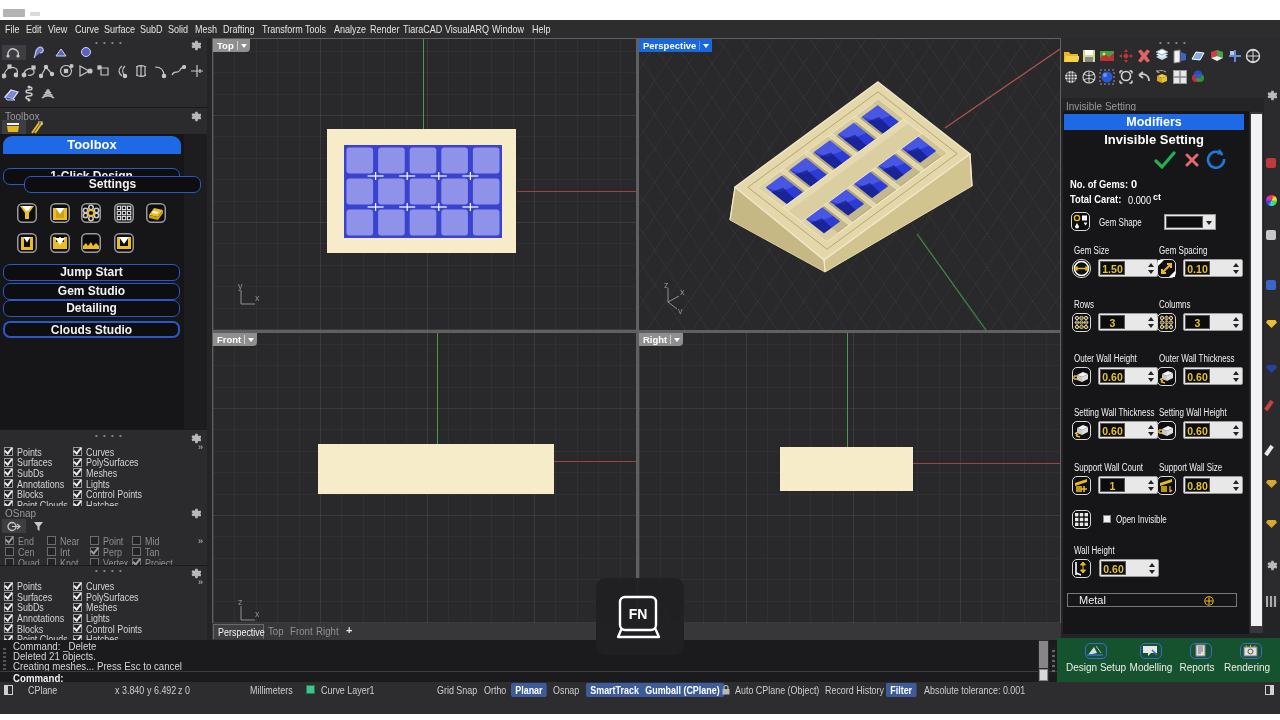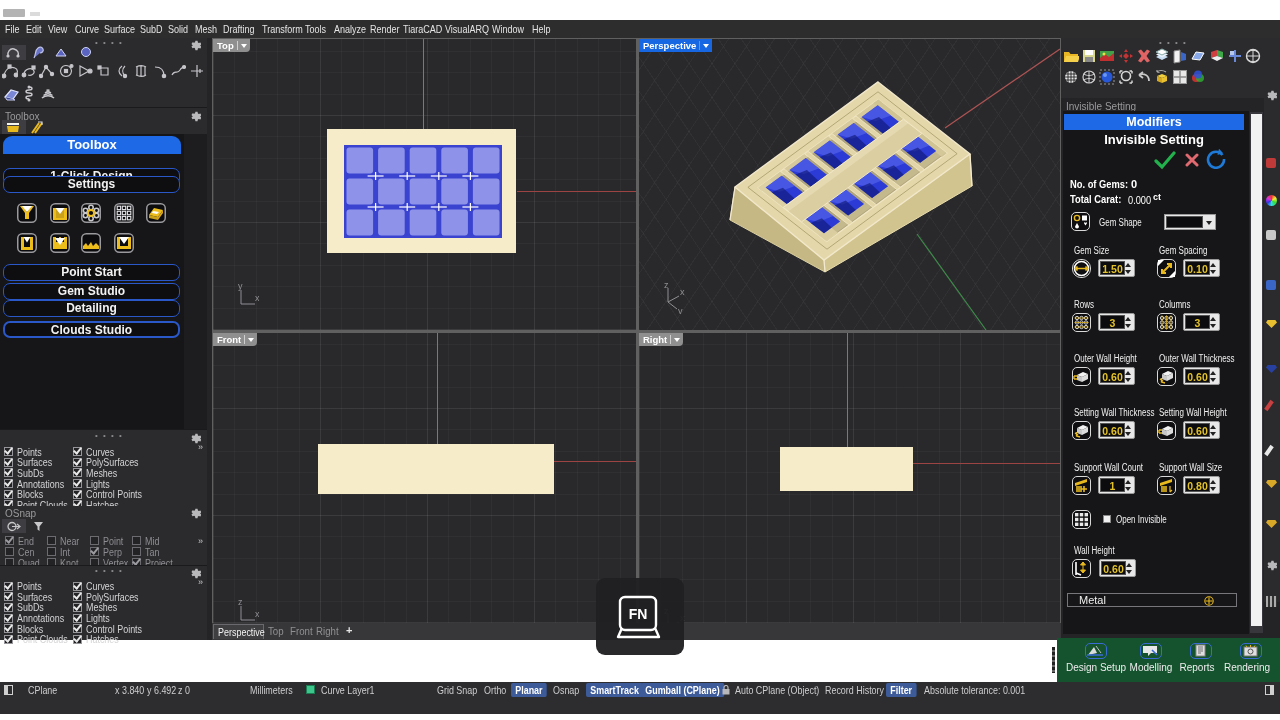--- a/index.html
+++ b/index.html
@@ -18,21 +18,21 @@
   
   .cb { display:inline-block; width:9px; height:9px; border:1px solid #97979b; background:#232326; }
   .cb.on:after { content:""; position:absolute; left:1px; top:-2px; width:3px; height:6px; border:solid #e8e8e8; border-width:0 2px 2px 0; transform:rotate(40deg); }
   .cb.dis { border-color:#6c6c70; }
   .cb.dis.on:after { border-color:#9c9ca0; }
   .cblbl { color:#d4d4d6; font-size:10.5px; white-space:nowrap; transform:scaleX(0.85); transform-origin:0 0; }
   .cblbl.dis { color:#8e8e92; }
   
   .tbbtn { position:absolute; left:3px; width:177px; height:17px; background:#0e0e11; border:1px solid #2a58c8; border-radius:7px; color:#f2f2f2; font-size:12px; font-weight:bold; text-align:center; line-height:15px; }
   
-  .spin { position:absolute; width:37px; height:18px; background:#e8e8e8; border:1px solid #9a9a9a; border-radius:2px; }
+  .spin { position:absolute; width:60px; height:18px; background:#e8e8e8; border:1px solid #9a9a9a; border-radius:2px; }
   .spin .val { position:absolute; left:1px; top:1px; width:25px; height:14px; background:#0c0c0e; border:1px solid #555; color:#e3c229; font-size:10.5px; font-weight:bold; text-align:center; line-height:14px; }
   .spin .arr { position:absolute; right:1px; top:0px; width:11px; height:16px; }
   .spin .arr:before { content:""; position:absolute; top:3px; left:2.5px; width:0; height:0; border-left:3px solid transparent; border-right:3px solid transparent; border-bottom:4px solid #222; }
   .spin .arr:after  { content:""; position:absolute; top:10px; left:2.5px; width:0; height:0; border-left:3px solid transparent; border-right:3px solid transparent; border-top:4px solid #222; }
   .ricon { position:absolute; width:19px; height:19px; background:#0e0e10; border:1px solid #d8d8d8; border-radius:5px; }
   .rlbl { position:absolute; color:#f0f0f0; font-size:10px; white-space:nowrap; transform:scaleX(0.8); transform-origin:0 0; }
   
   .vp { position:absolute; background:#29292c; overflow:hidden; }
   .vplabel { position:absolute; left:0; top:0; height:13px; background:#8f8f8f; color:#fff; font-size:9.5px; font-weight:bold; line-height:13px; padding:0 4px; white-space:nowrap; }
   .vplabel .dd { display:inline-block; position:relative; width:9px; height:9px; border-left:1px solid #cfcfcf; margin-left:3px; vertical-align:-1px; } .vplabel .dd:after { content:""; position:absolute; left:3px; top:3px; width:0; height:0; border-left:3px solid transparent; border-right:3px solid transparent; border-top:4px solid #fff; }
@@ -189,21 +189,21 @@
       <svg class="abs" style="left:31px;top:13px" width="12" height="13" viewBox="0 0 12 13">
           <path d="M1 12 L8 2 M4 12 L11 2" stroke="#e8b91e" stroke-width="2"></path>
           <path d="M7 1 L11 1 L11 4" stroke="#d8d8d8" stroke-width="1.2" fill="none"></path>
         </svg>
     </div>
 
     <div class="abs" style="left:0;top:96px;width:207px;height:295px;background:#161618;">
         <div class="abs" style="left:184px;top:0;width:23px;height:295px;background:#1d1d20;"></div>
       <div class="abs" style="left:3px;top:2px;width:178px;height:18px;background:#1e6ae6;border-radius:9px 9px 0 0;color:#fff;font-weight:bold;font-size:13px;text-align:center;line-height:18px;">Toolbox</div>
       <div class="tbbtn" style="top:34px;">1-Click Design</div>
-      <div class="tbbtn" style="top:42px;">Settings</div>
+      <div class="tbbtn" style="top:42px;margin-left:21px;">Settings</div>
       <div id="iconrow1">
           <div class="abs" style="left:17px;top:69px;width:20px;height:20px;"><svg width="20" height="20" viewBox="0 0 20 20">
               <rect x="0.75" y="0.75" width="18.5" height="18.5" rx="4.5" fill="#0c0c0e" stroke="#9a9a9e" stroke-width="1.5"></rect>
               <path d="M3 3 L8 10 L8 16 L12 16 L12 10 L17 3 L14 3 L10 9 L6 3 Z" fill="#edbd1c"></path>
               <path d="M5 3 L15 3 L10 9 Z" fill="#fff"></path>
             </svg></div>
           <div class="abs" style="left:49.5px;top:69px;width:20px;height:20px;"><svg width="20" height="20" viewBox="0 0 20 20">
               <rect x="0.75" y="0.75" width="18.5" height="18.5" rx="4.5" fill="#0c0c0e" stroke="#9a9a9e" stroke-width="1.5"></rect>
               <path d="M3 5 L6 5 L6 15 L14 15 L14 5 L17 5 L17 17 L3 17 Z" fill="#edbd1c"></path>
               <rect x="6" y="5" width="8" height="10" fill="#caa118"></rect>
@@ -256,21 +256,21 @@
               <rect x="0.75" y="0.75" width="18.5" height="18.5" rx="4.5" fill="#0c0c0e" stroke="#9a9a9e" stroke-width="1.5"></rect>
               <path d="M2 13 L5 10 L7 13 L10 9 L12 13 L15 10 L18 13 L18 16 L2 16 Z" fill="#edbd1c"></path>
             </svg></div>
           <div class="abs" style="left:113.5px;top:98.5px;width:20px;height:20px;"><svg width="20" height="20" viewBox="0 0 20 20">
               <rect x="0.75" y="0.75" width="18.5" height="18.5" rx="4.5" fill="#0c0c0e" stroke="#9a9a9e" stroke-width="1.5"></rect>
               <path d="M3 4 L6 4 L6 13 L14 13 L14 4 L17 4 L17 16 L3 16 Z" fill="#edbd1c"></path>
               <path d="M5 4 L15 4 L10 11 Z" fill="#fff"></path>
             </svg></div>
         </div>
       <div id="iconrow2"></div>
-      <div class="tbbtn" style="top:130px;">Point Start</div>
+      <div class="tbbtn" style="top:130px;">Jump Start</div>
       <div class="tbbtn" style="top:149px;">Gem Studio</div>
       <div class="tbbtn" style="top:166px;">Detailing</div>
       <div class="tbbtn" style="top:187px;border-width:2px;">Clouds Studio</div>
     </div>
 
     <div class="abs" style="left:0;top:391px;width:207px;height:77px;background:#2b2b2e;border-top:1px solid #1a1a1c;">
       <div class="grip abs" style="left:95px;top:1px;">• • • •</div>
       <svg class="gear" style="right:6px;top:3px" viewBox="0 0 24 24">
           <path fill="#b9b9bb" d="M12 8a4 4 0 100 8 4 4 0 000-8zm9 4l2.5-2-2-3.4-3 1a8 8 0 00-1.7-1L16 3h-4l-.7 3.1a8 8 0 00-1.7 1l-3-1-2 3.4L7 12l-2.5 2 2 3.4 3-1a8 8 0 001.7 1L12 21h4l.7-3.1a8 8 0 001.7-1l3 1 2-3.4L21 12z" transform="translate(-2,-2) scale(1.15)"></path>
         </svg>
@@ -523,20 +523,31 @@
           <text x="17" y="32" fill="#909094" font-size="9">y</text>
         </svg>
     </div>
   </div>
   <div id="tabbar" class="abs" style="left:212px;top:623px;width:849px;height:17px;background:#37373a;font-size:11px;color:#909092;">
     <div class="abs" style="left:1px;top:1px;width:51px;height:15px;border:1px solid #6a6a6e;border-bottom:none;background:#3f3f42;color:#f2f2f2;line-height:15px;text-align:center;font-size:10.5px;"><span style="display:inline-block;transform:scaleX(0.85);">Perspective</span></div>
     <div class="abs" style="left:56px;top:2px;transform:scaleX(0.88);transform-origin:0 0;">Top</div>
     <div class="abs" style="left:78px;top:2px;transform:scaleX(0.88);transform-origin:0 0;">Front</div>
     <div class="abs" style="left:104px;top:2px;transform:scaleX(0.88);transform-origin:0 0;">Right</div>
     <div class="abs" style="left:134px;top:1px;color:#e8e8e8;font-weight:bold;">+</div>
+  </div>
+  <div id="cmdarea" class="abs" style="left:0;top:640px;width:1057px;height:42px;background:#1b1b1d;color:#d6d6d6;font-size:11px;">
+    <div class="abs" style="left:3px;top:6px;width:3px;height:24px;background:repeating-linear-gradient(#1b1b1d 0 2px,#555 2px 4px);"></div>
+    <div class="abs t" style="left:13px;top:0px;">Command: _Delete</div>
+    <div class="abs t" style="left:13px;top:10px;">Deleted 21 objects.</div>
+    <div class="abs t" style="left:13px;top:20px;">Creating meshes... Press Esc to cancel</div>
+    <div class="abs" style="left:0px;top:31px;width:1057px;height:1px;background:#3c3c3e;"></div>
+    <div class="abs t" style="left:13px;top:32px;font-weight:bold;color:#f0f0f0;">Command:</div>
+    <div class="abs" style="left:1038px;top:0px;width:11px;height:42px;background:#2a2a2e;"></div>
+      <div class="abs" style="left:1039px;top:1px;width:9px;height:27px;background:#85858a;"></div>
+      <div class="abs" style="left:1039px;top:29px;width:9px;height:12px;background:#d8d8d8;border:1px solid #888;"></div>
   </div>
   <div id="rightbar" class="abs" style="left:1061px;top:38px;width:219px;height:602px;background:#242427;">
 
     <div class="abs" style="left:0;top:0;width:219px;height:60px;background:#2b2b2e;">
       <div class="grip abs" style="left:98px;top:0px;">• • • •</div>
       <svg class="gear" style="right:4px;top:2px" viewBox="0 0 24 24">
           <path fill="#b9b9bb" d="M12 8a4 4 0 100 8 4 4 0 000-8zm9 4l2.5-2-2-3.4-3 1a8 8 0 00-1.7-1L16 3h-4l-.7 3.1a8 8 0 00-1.7 1l-3-1-2 3.4L7 12l-2.5 2 2 3.4 3-1a8 8 0 001.7 1L12 21h4l.7-3.1a8 8 0 001.7-1l3 1 2-3.4L21 12z" transform="translate(-2,-2) scale(1.15)"></path>
         </svg>
       <div id="rticons1">
           <svg class="abs" style="left:2.0px;top:10px" width="16" height="16" viewBox="0 0 16 16">

